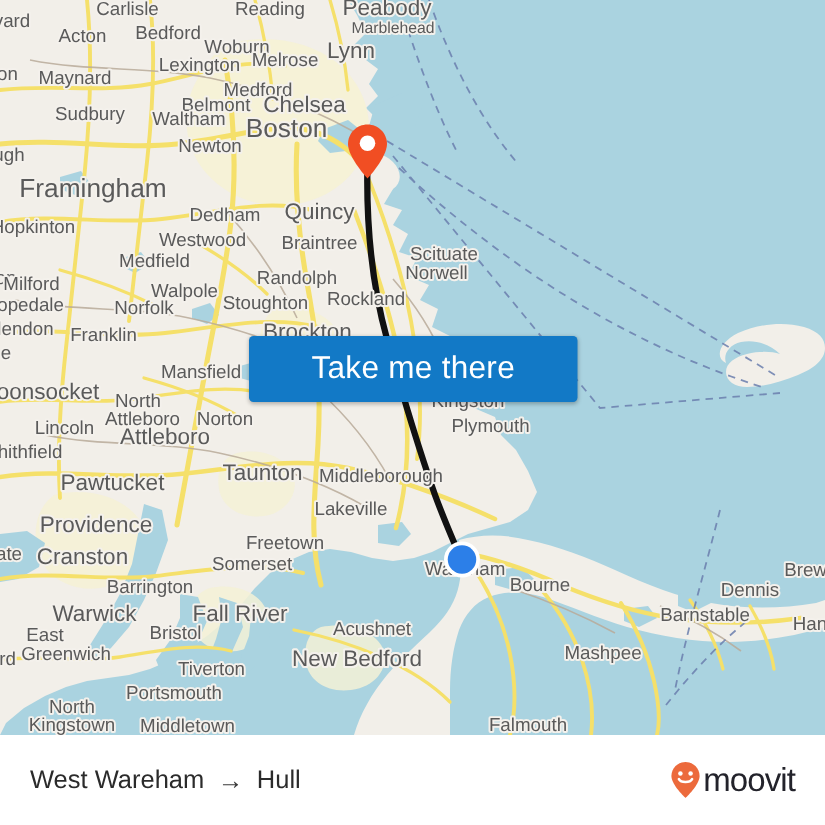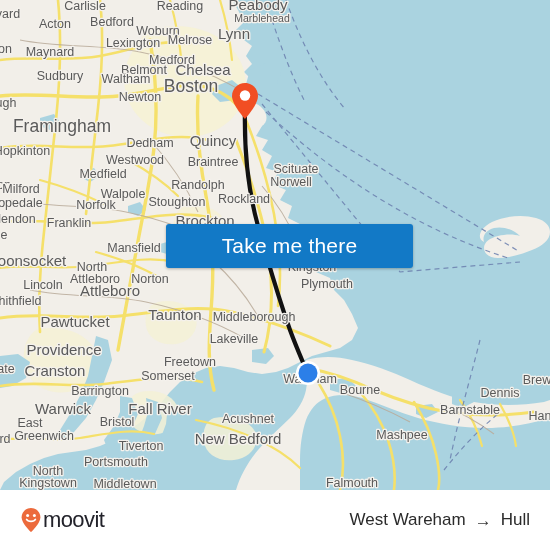--- a/index.html
+++ b/index.html
@@ -36,21 +36,21 @@
     padding:3px 7px 3px 6px;
     font-size:12.5px;color:#333;
     font-family:"Liberation Sans", sans-serif;
     line-height:1.2;
     white-space:nowrap;
   }
 
   
   #cta-button{
     position:absolute;left:166px;top:224px;
-    width:247px;height:44px;
+    width:219px;height:44px;
     background:#1279c6;
     border:none;border-radius:3px;
     color:#fff;
     font-size:21px;
     font-family:"Liberation Sans", sans-serif;
     letter-spacing:0.2px;
     cursor:pointer;
     box-shadow:0 1px 3px rgba(0,0,0,0.28);
     display:flex;align-items:center;justify-content:center;
     padding:0;
@@ -310,30 +310,30 @@
     <svg style="position:absolute;left:295px;top:360px;width:26px;height:26px;" viewBox="0 0 26 26">
       <circle cx="13" cy="13" r="12" fill="#ffffff"></circle>
       <circle cx="13" cy="13" r="9.5" fill="#2c7fe8"></circle>
     </svg>
 
 
     <button id="cta-button">Take me there</button>
   </div>
 
   <div id="footer">
+    <div id="route-summary">
+      <span>West Wareham</span>
+      <span class="arrow">→</span>
+      <span>Hull</span>
+    </div>
+
     <div id="moovit-logo">
       <svg width="22" height="26" viewBox="0 0 22 26">
         <path d="M11,1 C5.8,1 1.6,5.2 1.6,10.4 C1.6,16.4 11,25 11,25 C11,25 20.4,16.4 20.4,10.4 C20.4,5.2 16.2,1 11,1 Z" fill="#ec6a3c"></path>
         <circle cx="7.6" cy="8.6" r="1.5" fill="#ffffff"></circle>
         <circle cx="14.4" cy="8.6" r="1.5" fill="#ffffff"></circle>
         <path d="M6.6,12.4 C8.0,15.0 14.0,15.0 15.4,12.4" stroke="#ffffff" stroke-width="1.7" fill="none" stroke-linecap="round"></path>
       </svg>
       <span id="moovit-wordmark">moovit</span>
     </div>
-
-    <div id="route-summary">
-      <span>West Wareham</span>
-      <span class="arrow">→</span>
-      <span>Hull</span>
-    </div>
   </div>
 
 </div>
 
 </body></html>

